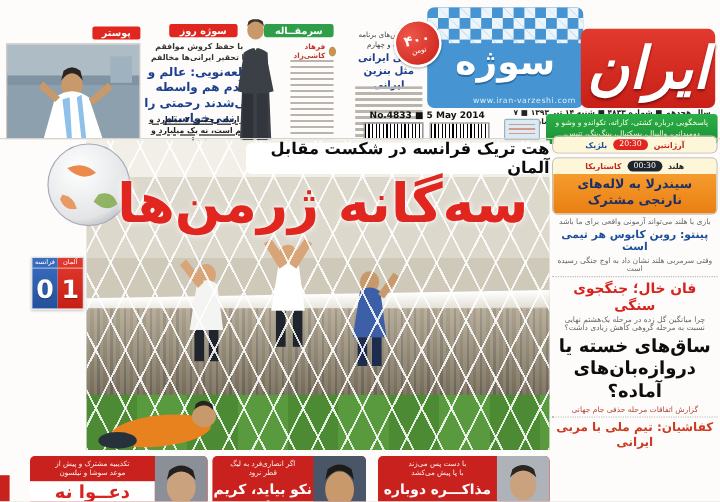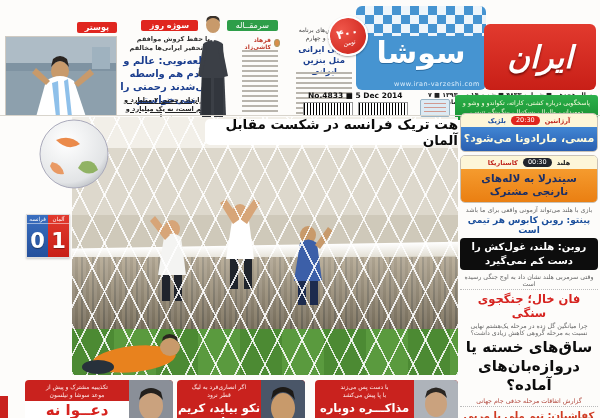--- a/index.html
+++ b/index.html
@@ -15,48 +15,48 @@
   .mh-blue { left:356px; top:6px; width:130px; height:84px; background:#4694d1; border-radius:6px; overflow:hidden; }
   .mh-diamonds {
     position:absolute; left:0; top:0; right:0; height:30px; opacity:.9;
     background-image:
       linear-gradient(45deg,#fff 25%,transparent 25%,transparent 75%,#fff 75%),
       linear-gradient(45deg,#fff 25%,transparent 25%,transparent 75%,#fff 75%);
     background-position:0 0,9px 9px; background-size:18px 18px;
   }
   .mh-blue-word { position:absolute; left:0; right:0; top:30px; color:#fff; font-size:30px; font-weight:bold; text-align:center; line-height:1.1; text-shadow:0 1px 0 #2b6da3; }
   .mh-site { position:absolute; left:0; right:0; bottom:2px; color:#dceefb; font-size:6.5px; text-align:center; letter-spacing:.5px;margin-left:32px; }
-  .mh-red { left:484px; top:24px; width:112px; height:66px; background:linear-gradient(180deg,#e23a2e,#c81f17); border-radius:6px; color:#fff; font-size:31px; font-weight:bold; font-style:italic; display:flex; align-items:center; justify-content:center; text-shadow:0 2px 2px #7e0f0a; }
+  .mh-red { left:484px; top:24px; width:112px; height:66px; background:linear-gradient(180deg,#e23a2e,#c81f17); border-radius:6px; color:#fff; font-size:48px; font-weight:bold; font-style:italic; display:flex; align-items:center; justify-content:center; text-shadow:0 2px 2px #7e0f0a; }
   .price { left:328px; top:16px; width:40px; height:40px; background:radial-gradient(circle at 35% 30%,#f0564a,#c81f17); border:2px solid #fff; border-radius:50%; color:#fff; display:flex; flex-direction:column; align-items:center; justify-content:center; transform:rotate(-12deg); box-shadow:0 1px 2px rgba(0,0,0,.35); }
   .price b { font-size:12px; line-height:12px; }
   .price span { font-size:6px; }
 
   .dateline-en { left:308px; top:91px; width:110px; font-size:7.5px; font-weight:bold; color:#111; }
   .dateline-fa { left:428px; top:91px; width:170px; font-size:6.3px; font-weight:bold; color:#222; text-align:left; }
   .barcode { top:102px; width:50px; height:14px; background:repeating-linear-gradient(90deg,#000 0 1px,#fff 1px 3px); border:1px solid #999; }
   .stamp { left:420px; top:99px; width:30px; height:18px; background:#dceaf3; border:1px solid #9ab4c4; border-radius:2px; }
   .stamp i { position:absolute; left:3px; top:3px; right:3px; bottom:3px; background:repeating-linear-gradient(180deg,#c76,#c76 1px,transparent 1px,transparent 4px); opacity:.7; }
   .notice { left:455px; top:95px; width:143px; height:25px; background:linear-gradient(180deg,#2cb04a,#189132); border-radius:3px; color:#fdfce0; font-size:6.3px; line-height:9px; padding:3px 5px; text-align:center; }
 
   
   .poster-box { left:5px; top:20px; width:112px; height:97px; }
   .poster-head { display:flex; direction:rtl; align-items:center; height:14px; gap:4px; }
   .poster-label { background:#e0261f; color:#fff; font-size:8px; font-weight:bold; padding:1px 8px; border-radius:2px; }
   .poster-cap { color:#b03026; font-size:7px; font-weight:bold;margin-top:36px; }
   .poster-photo { position:relative; margin-top:2px; width:112px; height:80px; border:1px solid #cfcac2; background:linear-gradient(180deg,#aebcc6 0 30%,#93a4b1 30% 55%,#7d8e9b 55% 100%); overflow:hidden; }
 
   .subject-box { left:120px; top:20px; width:118px; height:97px; }
   .subject-label { position:absolute; right:40px; top:0; background:#e0261f; color:#fff; font-size:8px; font-weight:bold; padding:1px 9px; border-radius:2px; }
-  .subject-kicker { position:absolute; right:28px; top:15px; width:88px; font-size:6.5px; font-weight:bold; color:#333; line-height:8.5px; }
+  .subject-kicker { position:absolute; right:28px; top:15px; width:88px; font-size:6.5px; font-weight:bold; color:#333; text-align:center; line-height:8.5px; }
   .subject-title { position:absolute; right:26px; top:34px; width:92px; font-size:10px; font-weight:bold; color:#1c3f8f; text-align:center; line-height:13px; }
   .subject-sub { position:absolute; right:26px; top:76px; width:92px; font-size:6.5px; font-weight:bold; color:#222; text-align:center; line-height:8.5px; text-decoration:underline; }
   .man-fig { left:186px; top:16px; width:52px; height:101px; }
 
   .edit-box { left:240px; top:20px; width:114px; height:97px; }
-  .edit-label { position:absolute; right:76px; top:0; background:#2e9e49; color:#fff; font-size:8px; font-weight:normal; padding:1px 9px; border-radius:2px; }
+  .edit-label { position:absolute; right:76px; top:0; background:#2e9e49; color:#fff; font-size:8px; font-weight:bold; padding:1px 9px; border-radius:2px; }
   .edit-author { position:absolute; right:74px; top:16px; display:flex; direction:rtl; align-items:center; gap:3px; }
   .edit-author i { width:8px; height:8px; border-radius:50%; background:#d98e4a; border:1px solid #a96; }
   .edit-author span { color:#c0392b; font-size:6px; font-weight:bold; }
   .edit-kicker { position:absolute; right:2px; top:6px; width:56px; font-size:6px; color:#444; text-align:center; line-height:8px; }
   .edit-title { position:absolute; right:0px; top:24px; width:60px; font-size:8.5px; font-weight:bold; color:#1c3f8f; text-align:center; line-height:11px; }
   .greek { background:repeating-linear-gradient(180deg,#b9b5ad 0 2px,transparent 2px 5px); }
   .gA { position:absolute; right:76px; top:30px; width:36px; height:66px; }
   .gB { position:absolute; right:2px; top:52px; width:56px; height:44px; }
 
   
@@ -169,30 +169,30 @@
       <span>فرهاد کاشی‌زاد</span>
     </div>
     <div class="edit-kicker rtl">پارادوکس‌های برنامه بیست و چهارم</div>
     <div class="edit-title rtl">مربی ایرانی مثل بنزین ایرانی</div>
     <div class="greek gA"></div>
     <div class="greek gB"></div>
   </div>
 
   <div class="abs mh-blue">
     <div class="mh-diamonds"></div>
-    <div class="mh-blue-word">سوشا</div>
+    <div class="mh-blue-word">سوژه</div>
     <div class="mh-site">www.iran-varzeshi.com</div>
   </div>
   <div class="abs mh-red">ایران</div>
   <div class="abs price">
     <b>۴۰۰</b>
     <span>تومن</span>
   </div>
 
-  <div class="abs dateline-en">No.4833 ■ 5 Dec 2014</div>
+  <div class="abs dateline-en">No.4833 ■ 5 May 2014</div>
   <div class="abs dateline-fa rtl">سال هجدهم ■ شماره ۴۸۳۳ ■ شنبه ۱۴ تیر ۱۳۹۳ ■ ۷ رمضان ۱۴۳۵</div>
   <div class="abs barcode" style="left:303px"></div>
   <div class="abs barcode" style="left:358px"></div>
   <div class="abs stamp">
       <i></i>
     </div>
   <div class="abs notice rtl">پاسخگویی درباره کشتی، کاراته، تکواندو و وشو و دومیدانی، والیبال، بسکتبال، پینگ‌پنگ، تنیس، دوچرخه‌سواری و...</div>
 
   <div class="abs thin-rule"></div>
 
@@ -251,48 +251,44 @@
       <div class="sc-team">آلمان</div>
       <div class="sc-num">1</div>
     </div>
     <div class="sc-cell sc-blue">
       <div class="sc-team">فرانسه</div>
       <div class="sc-num">0</div>
     </div>
   </div>
 
   <div class="abs kicker-band rtl">هت تریک فرانسه در شکست مقابل آلمان</div>
+  <div class="abs headline rtl">سه‌گانه ژرمن‌ها</div>
 
   <div class="abs rcol">
 
     <div class="match">
       <div class="match-head">
         <span class="t-red">آرژانتین</span>
         <span class="pill pill-red" dir="ltr">20:30</span>
         <span class="t-blue">بلژیک</span>
       </div>
-      <div class="match1-body rtl">مسی، مارادونا می‌شود؟</div>
     </div>
 
     <div class="match">
       <div class="match-head">
         <span class="t-dark">هلند</span>
         <span class="pill pill-dark" dir="ltr">00:30</span>
         <span class="t-red">کاستاریکا</span>
       </div>
       <div class="match2-body rtl">سیندرلا به لاله‌های نارنجی مشترک</div>
     </div>
 
     <div class="tinygray rtl">بازی با هلند می‌تواند آزمونی واقعی برای ما باشد</div>
     <div class="pinto rtl">پینتو: روبن کابوس هر تیمی است</div>
 
-    <div class="robben rtl">
-      <div>روبن: هلند، غول‌کش را</div>
-      <div>دست کم نمی‌گیرد</div>
-    </div>
 
     <div class="tinygray rtl">وقتی سرمربی هلند نشان داد به اوج جنگی رسیده است</div>
     <div class="vangaal rtl">فان خال؛ جنگجوی سنگی</div>
 
     <div class="tinygray rtl">
       <div>چرا میانگین گل زده در مرحله یک‌هشتم نهایی</div>
       <div>نسبت به مرحله گروهی کاهش زیادی داشت؟</div>
     </div>
     <div class="legs rtl">
       <div>ساق‌های خسته یا</div>

